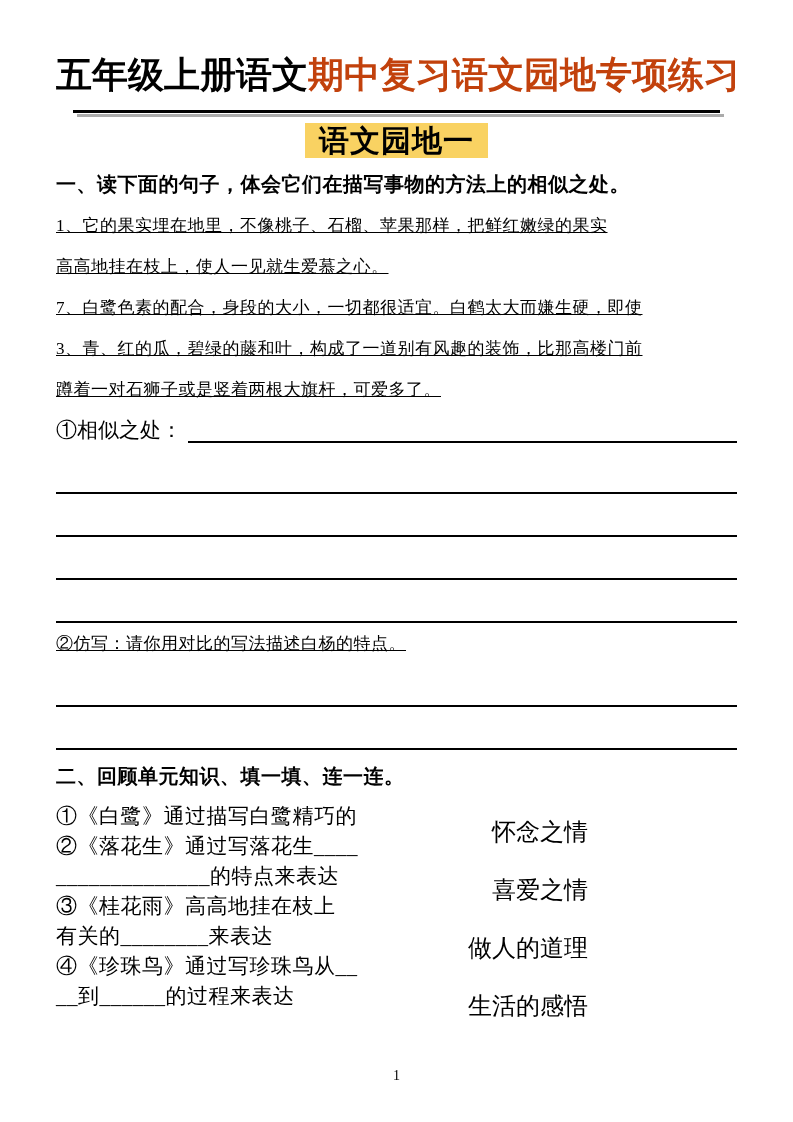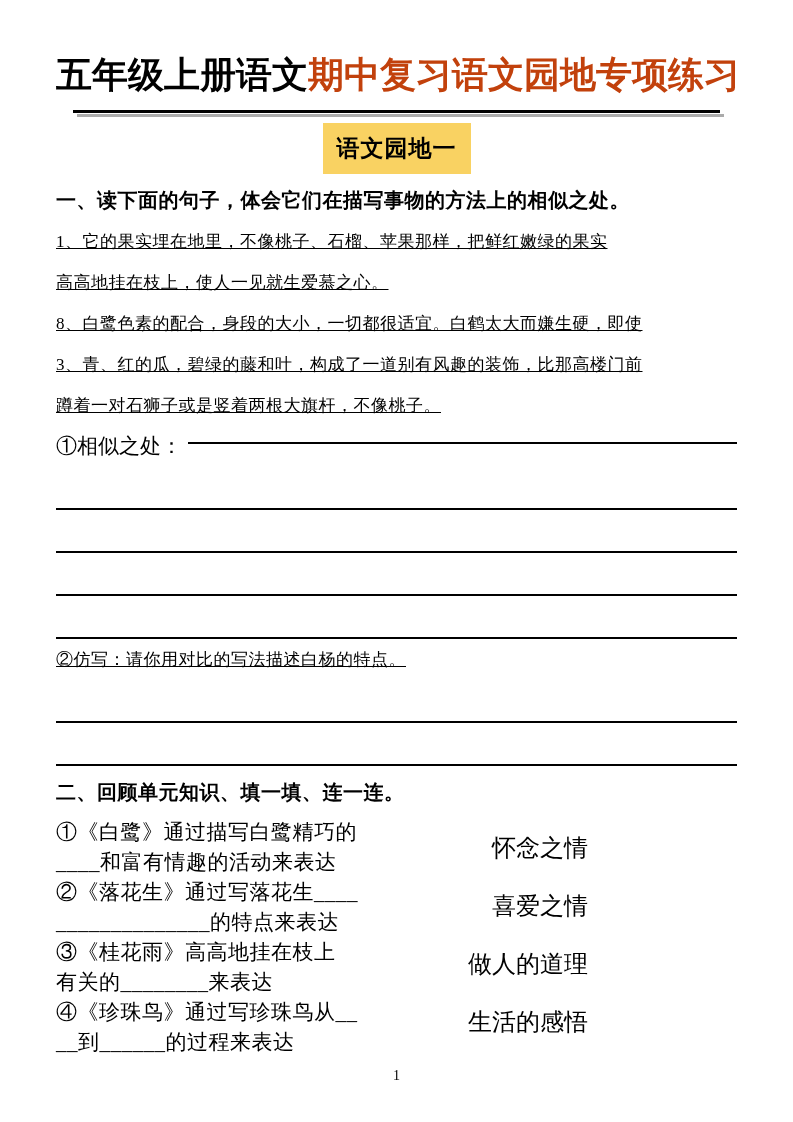--- a/index.html
+++ b/index.html
@@ -33,43 +33,43 @@
     background: #000;
     box-shadow: 4px 4px 0 #ababab;
   }
 
   .subtitle-wrap { text-align: center; margin-top: 10px; }
   .subtitle {
     display: inline-block;
     background: #F9D262;
     font-family: "Liberation Sans", "DejaVu Sans", sans-serif;
     font-weight: 700;
-    font-size: 23px;
+    font-size: 30px;
     line-height: 27px;
-    padding: 12px 14px;
+    padding: 4px 14px;
     letter-spacing: 1px;
   }
 
   
   .s-head {
     margin-top: 6px;
     font-family: "Liberation Sans", "DejaVu Sans", sans-serif;
     font-weight: 700;
     font-size: 20px;
     line-height: 41px;
     letter-spacing: 0.5px;
   }
   .body-line {
     font-size: 17px;
     line-height: 41px;
     letter-spacing: 0.5px;
     white-space: nowrap;
     text-decoration: underline;
   }
-  .q1-row { display: flex; height: 41px; align-items: center; }
+  .q1-row { display: flex; height: 41px; align-items: flex-end; }
   .q1-label { font-size: 21px; line-height: 41px; white-space: nowrap; }
   .q1-line {
     flex: 1;
     border-bottom: 2px solid #000;
     margin: 0 0 8px 6px;
     height: 0;
   }
   .rule { height: 41px; border-bottom: 2px solid #000; }
 
   
@@ -114,23 +114,23 @@
   <div class="divider"></div>
 
   <div class="subtitle-wrap">
     <span class="subtitle">语文园地一</span>
   </div>
 
   <div class="s-head">一、读下面的句子，体会它们在描写事物的方法上的相似之处。</div>
 
   <div class="body-line">1、它的果实埋在地里，不像桃子、石榴、苹果那样，把鲜红嫩绿的果实</div>
   <div class="body-line">高高地挂在枝上，使人一见就生爱慕之心。</div>
-  <div class="body-line">8、白鹭色素的配合，身段的大小，一切都很适宜。白鹤太大而嫌生硬，即使</div>
+  <div class="body-line">7、白鹭色素的配合，身段的大小，一切都很适宜。白鹤太大而嫌生硬，即使</div>
   <div class="body-line">3、青、红的瓜，碧绿的藤和叶，构成了一道别有风趣的装饰，比那高楼门前</div>
-  <div class="body-line">蹲着一对石狮子或是竖着两根大旗杆，不像桃子。</div>
+  <div class="body-line">蹲着一对石狮子或是竖着两根大旗杆，可爱多了。</div>
 
   <div class="q1-row">
     <span class="q1-label">①相似之处：</span>
     <span class="q1-line"></span>
   </div>
 
   <div class="rule"></div>
   <div class="rule"></div>
   <div class="rule"></div>
   <div class="rule"></div>
@@ -138,21 +138,20 @@
   <div class="body-line">②仿写：请你用对比的写法描述白杨的特点。</div>
 
   <div class="rule"></div>
   <div class="rule"></div>
 
   <div class="s-head">二、回顾单元知识、填一填、连一连。</div>
 
   <div class="match">
     <div class="match-left">
       <div>①《白鹭》通过描写白鹭精巧的</div>
-      <div>____和富有情趣的活动来表达</div>
       <div>②《落花生》通过写落花生____</div>
       <div>______________的特点来表达</div>
       <div>③《桂花雨》高高地挂在枝上</div>
       <div>有关的________来表达</div>
       <div>④《珍珠鸟》通过写珍珠鸟从__</div>
       <div>__到______的过程来表达</div>
     </div>
     <div class="match-right">
       <div>怀念之情</div>
       <div>喜爱之情</div>

